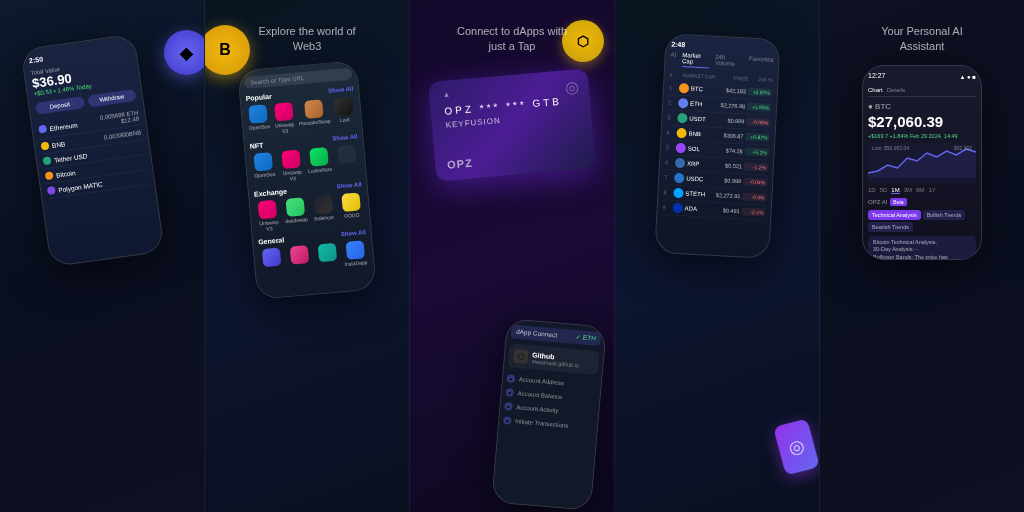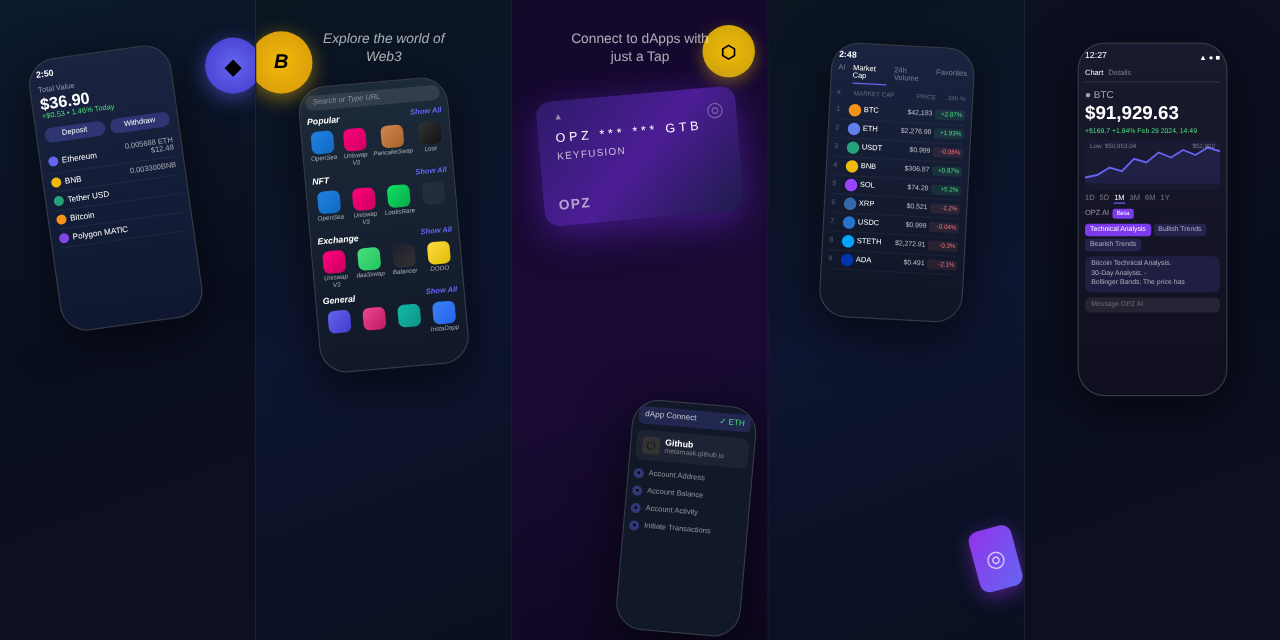--- a/index.html
+++ b/index.html
@@ -19,21 +19,21 @@
       flex-direction: column;
       align-items: center;
       padding: 20px 10px 10px;
       overflow: hidden;
       border-right: 1px solid rgba(255,255,255,0.06);
     }
     .section:last-child { border-right: none; }
 
     
     .section-1 { background: linear-gradient(160deg, #0d1a2e 0%, #0a0f20 50%, #0d1020 100%); }
-    .section-2 { background: linear-gradient(160deg, #0a1520 0%, #0d1530 50%, #0a1020 100%); font-style: italic; }
+    .section-2 { background: linear-gradient(160deg, #0a1520 0%, #0d1530 50%, #0a1020 100%); }
     .section-3 { background: linear-gradient(160deg, #12082a 0%, #1a0a35 50%, #0e0820 100%); }
     .section-4 { background: linear-gradient(160deg, #0a1520 0%, #0d1530 50%, #0a1020 100%); }
     .section-5 { background: linear-gradient(160deg, #0d1020 0%, #0a0f20 50%, #0d1020 100%); }
 
     .section-title {
       font-size: 15px;
       font-weight: 700;
       color: #ffffff;
       text-align: center;
       margin-bottom: 4px;
@@ -211,21 +211,21 @@
       transform: rotate(-15deg);
       z-index: 5;
       box-shadow: 0 4px 15px rgba(147,51,234,0.5);
       display: flex; align-items: center; justify-content: center;
       font-size: 18px; color: rgba(255,255,255,0.7);
     }
 
     
     .s5-phone {
       width: 120px;
-      height: 283px;
+      height: 195px;
       margin-top: 10px;
     }
     .s5-phone-inner {
       width: 100%;
       height: 100%;
       background: linear-gradient(180deg, #1a1a2e 0%, #0f0f1f 100%);
       padding: 6px 5px;
     }
     .s5-time { font-size: 7px; color: white; margin-bottom: 4px; }
     .s5-tabs { display: flex; gap: 4px; margin-bottom: 5px; border-bottom: 1px solid rgba(255,255,255,0.1); padding-bottom: 3px; }
@@ -557,35 +557,36 @@
         <span class="s4-coin-name">ADA</span>
         <span class="s4-coin-price">$0.491</span>
         <span class="s4-coin-change down">-2.1%</span>
       </div>
     </div>
   </div>
 </div>
 
 <div class="section section-5">
   <div class="section-title"></div>
+  <div class="section-subtitle">Your Personal AI<br>Assistant</div>
 
   <div class="phone-mockup s5-phone">
     <div class="s5-phone-inner">
       <div style="display:flex;justify-content:space-between;align-items:center;margin-bottom:4px;">
         <span class="s5-time">12:27</span>
         <span style="font-size:6px;color:white;">▲ ● ■</span>
       </div>
 
       <div class="s5-tabs">
         <span class="s5-tab active">Chart</span>
         <span class="s5-tab">Details</span>
       </div>
 
       <div class="s5-btc">● BTC</div>
-      <div class="s5-price">$91,929.63</div>
+      <div class="s5-price">$27,060.39</div>
       <div style="font-size:5.5px;color:#4ade80;margin-bottom:4px;">+$169.7  +1.84%  Feb 29 2024, 14:49</div>
 
       <div class="chart-area">
         <svg class="chart-line" viewBox="0 0 110 35" preserveAspectRatio="none" style="width:100%;height:35px;">
           <polyline points="0,30 10,28 20,22 30,25 40,15 50,18 60,10 70,14 80,8 90,12 100,6 110,9" fill="none" stroke="#6366f1" stroke-width="1.5" vector-effect="non-scaling-stroke"></polyline>
           <polyline points="0,30 10,28 20,22 30,25 40,15 50,18 60,10 70,14 80,8 90,12 100,6 110,9 110,35 0,35" fill="rgba(99,102,241,0.1)" stroke="none"></polyline>
         </svg>
         <div style="position:absolute;top:2px;left:4px;font-size:5px;color:rgba(255,255,255,0.4);">Low: $50,953.04</div>
         <div style="position:absolute;top:2px;right:4px;font-size:5px;color:rgba(255,255,255,0.4);">$52,902</div>
       </div>

